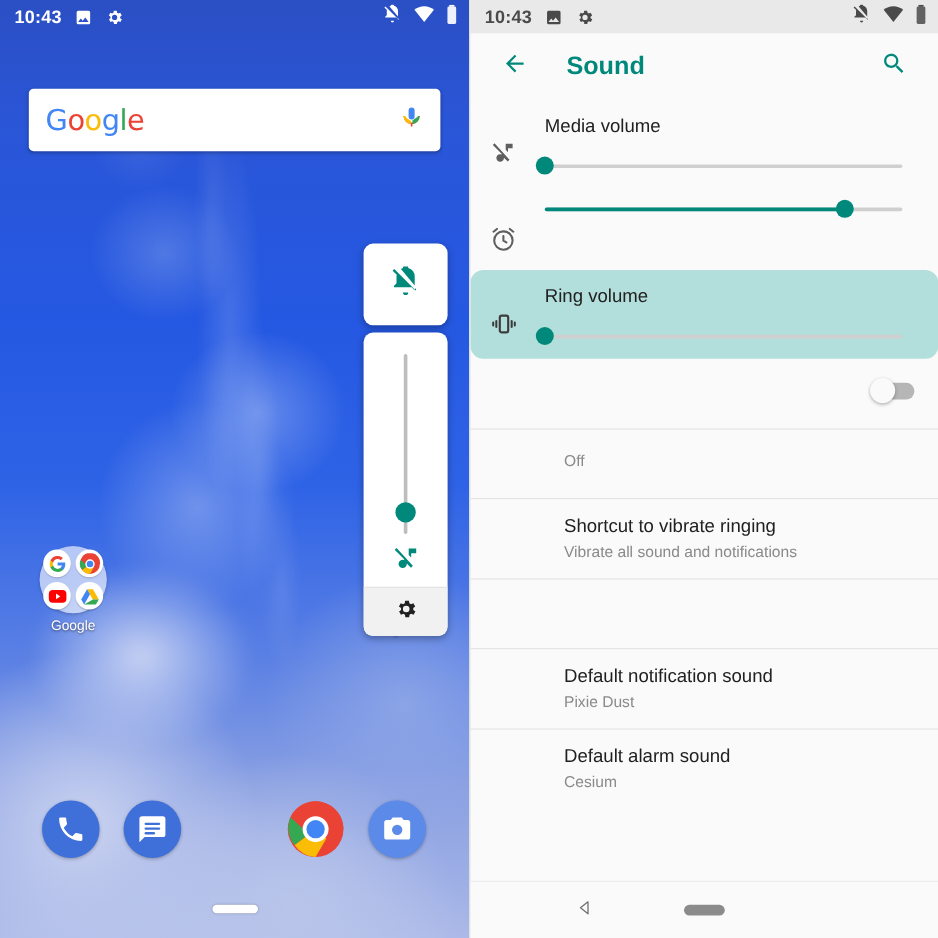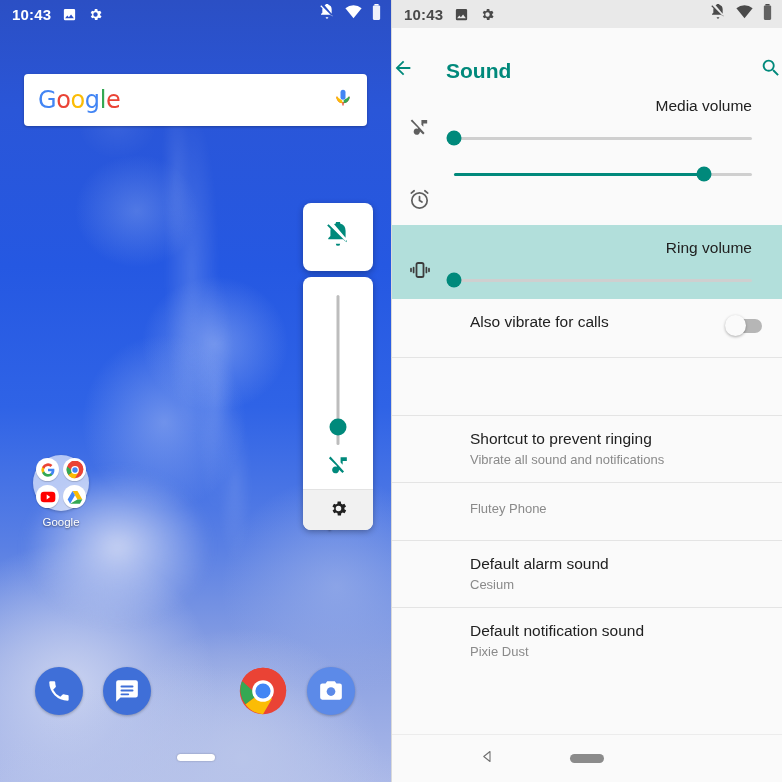--- a/index.html
+++ b/index.html
@@ -100,26 +100,26 @@
 
   
   .settings { position:relative; width:391px; height:782px; background:#fafafa;
     border-left:1px solid #d9d9d9; overflow:hidden; }
   .sb-r { height:28px; background:#e9e9e9; display:flex; align-items:center;
     padding:0 10px 0 12px; color:#4a4a4a; }
   .sb-r .t { font-size:15px; font-weight:bold; letter-spacing:.2px; }
   .sb-r .ic { margin-left:11px; display:flex; align-items:center; }
   .sb-r .right { margin-left:auto; display:flex; align-items:center; gap:10px; }
 
-  .appbar { height:55px; background:#fafafa; display:flex; align-items:flex-end; padding:0 0; }
+  .appbar { height:55px; background:#fafafa; display:flex; align-items:center; padding:0 26px; }
   .appbar .title { color:#00897B; font-size:21px; font-weight:bold; margin-left:32px; }
   .appbar .srch { margin-left:auto; }
 
-  .vrow { position:relative; display:flex; padding:10px 16px 12px 16px; min-height:68px;text-align:right; }
-  .vrow.hl { background:#b2dfdb; }
+  .vrow { position:relative; display:flex; padding:10px 16px 12px 16px; min-height:68px; }
+  .vrow.hl { background:#b2dfdb;border-radius:11px; }
   .vrow .vicon { width:46px; flex:none; display:flex; align-items:center; justify-content:flex-start;
     padding-top:18px; }
   .vrow .vbody { flex:1; padding-right:14px; }
   .vrow .vlabel { font-size:15.5px; color:#212121; margin-bottom:16px; margin-top:4px; }
   .strack { position:relative; height:14px; }
   .strack .base { position:absolute; top:6px; left:0; right:0; height:2.5px; background:#cfcfcf;
     border-radius:2px; }
   .strack .fill { position:absolute; top:6px; left:0; height:2.5px; background:#00897B; border-radius:2px; }
   .strack .knob { position:absolute; top:7px; width:15px; height:15px; border-radius:50%;
     background:#00897B; transform:translate(-50%,-50%); }
@@ -387,46 +387,45 @@
         <div class="vlabel">Ring volume</div>
         <div class="strack">
           <span class="base"></span>
           <span class="fill" style="width:0%"></span>
           <span class="knob" style="left:0%"></span>
         </div>
       </div>
     </div>
 
     <div class="item first">
-      <div class="tt">Also vibrate for calls</div>
       <div class="switch">
         <span class="kn"></span>
       </div>
     </div>
 
     <div class="item">
+      <div class="ss">Off</div>
     </div>
 
     <div class="item">
-      <div class="tt">Shortcut to prevent ringing</div>
+      <div class="tt">Shortcut to vibrate ringing</div>
       <div class="ss">Vibrate all sound and notifications</div>
     </div>
 
     <div class="item">
-      <div class="ss">Flutey Phone</div>
+    </div>
+
+    <div class="item">
+      <div class="tt">Default notification sound</div>
+      <div class="ss">Pixie Dust</div>
     </div>
 
     <div class="item">
       <div class="tt">Default alarm sound</div>
       <div class="ss">Cesium</div>
-    </div>
-
-    <div class="item">
-      <div class="tt">Default notification sound</div>
-      <div class="ss">Pixie Dust</div>
     </div>
 
     <div class="navbar-r">
       <span class="back">
         <svg width="15" height="15" viewBox="0 0 24 24">
             <path fill="none" stroke="#6e6e6e" stroke-width="1.7" stroke-linejoin="round" d="M16 4L6 12l10 8z"></path>
           </svg>
       </span>
       <span class="home"></span>
     </div>

